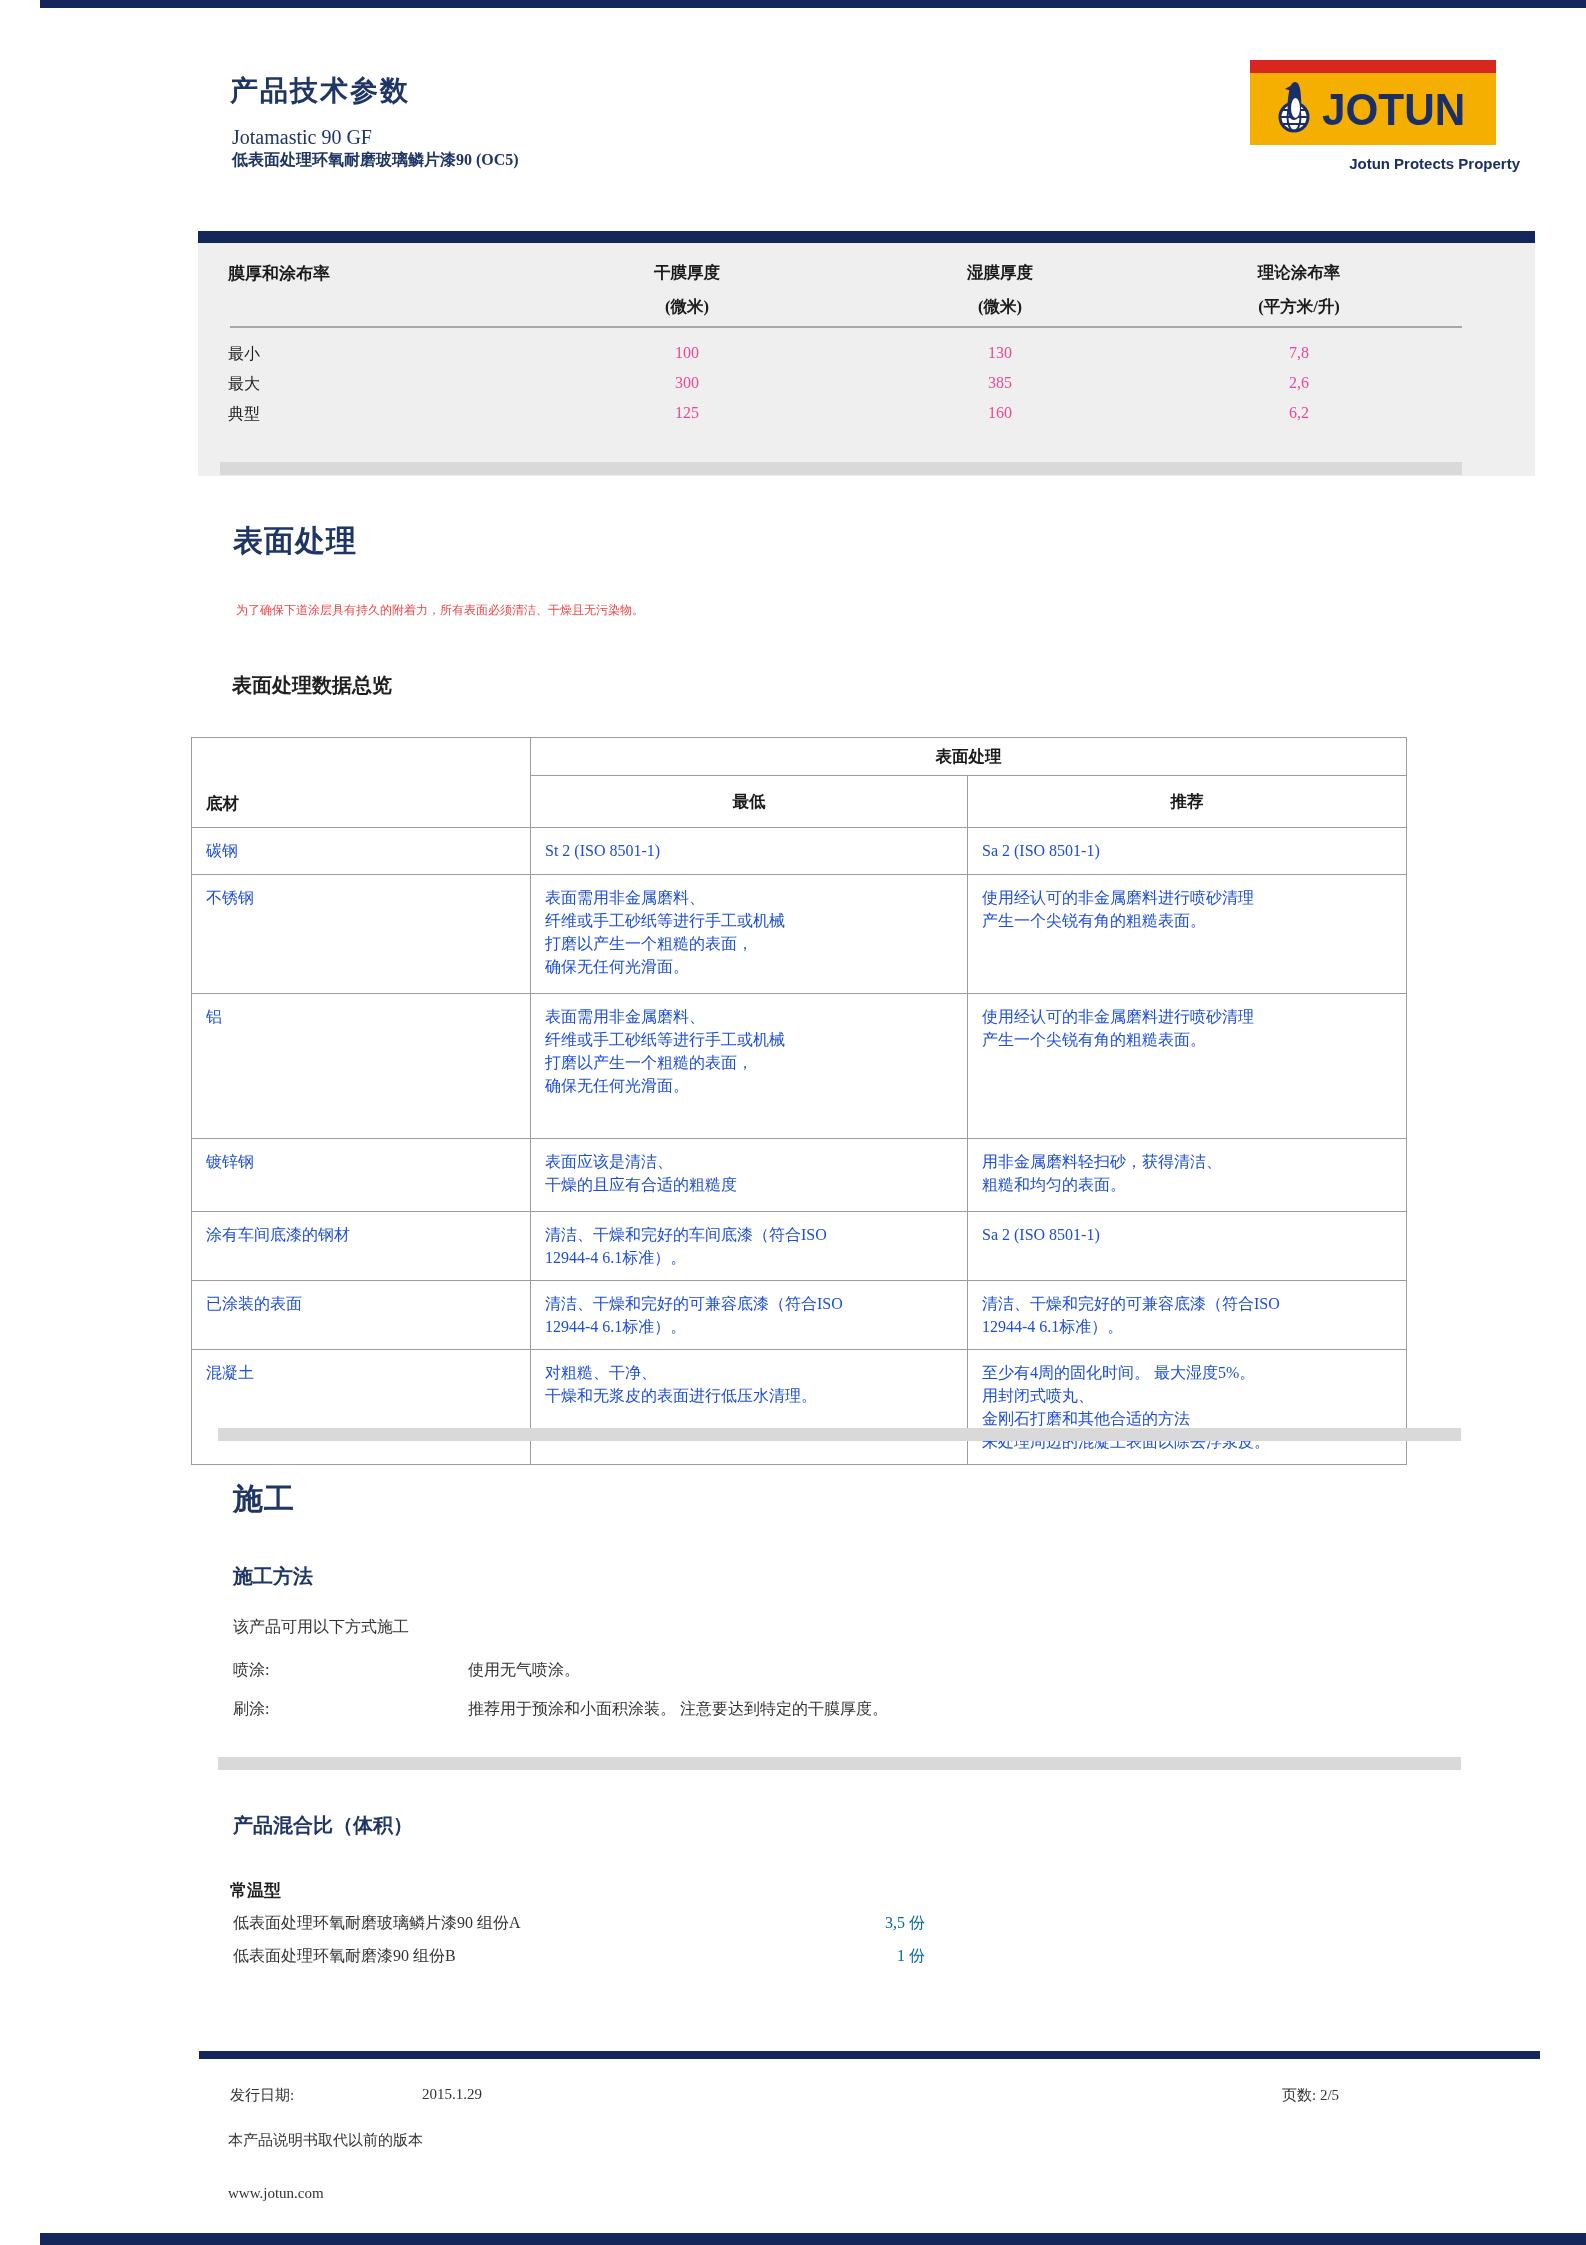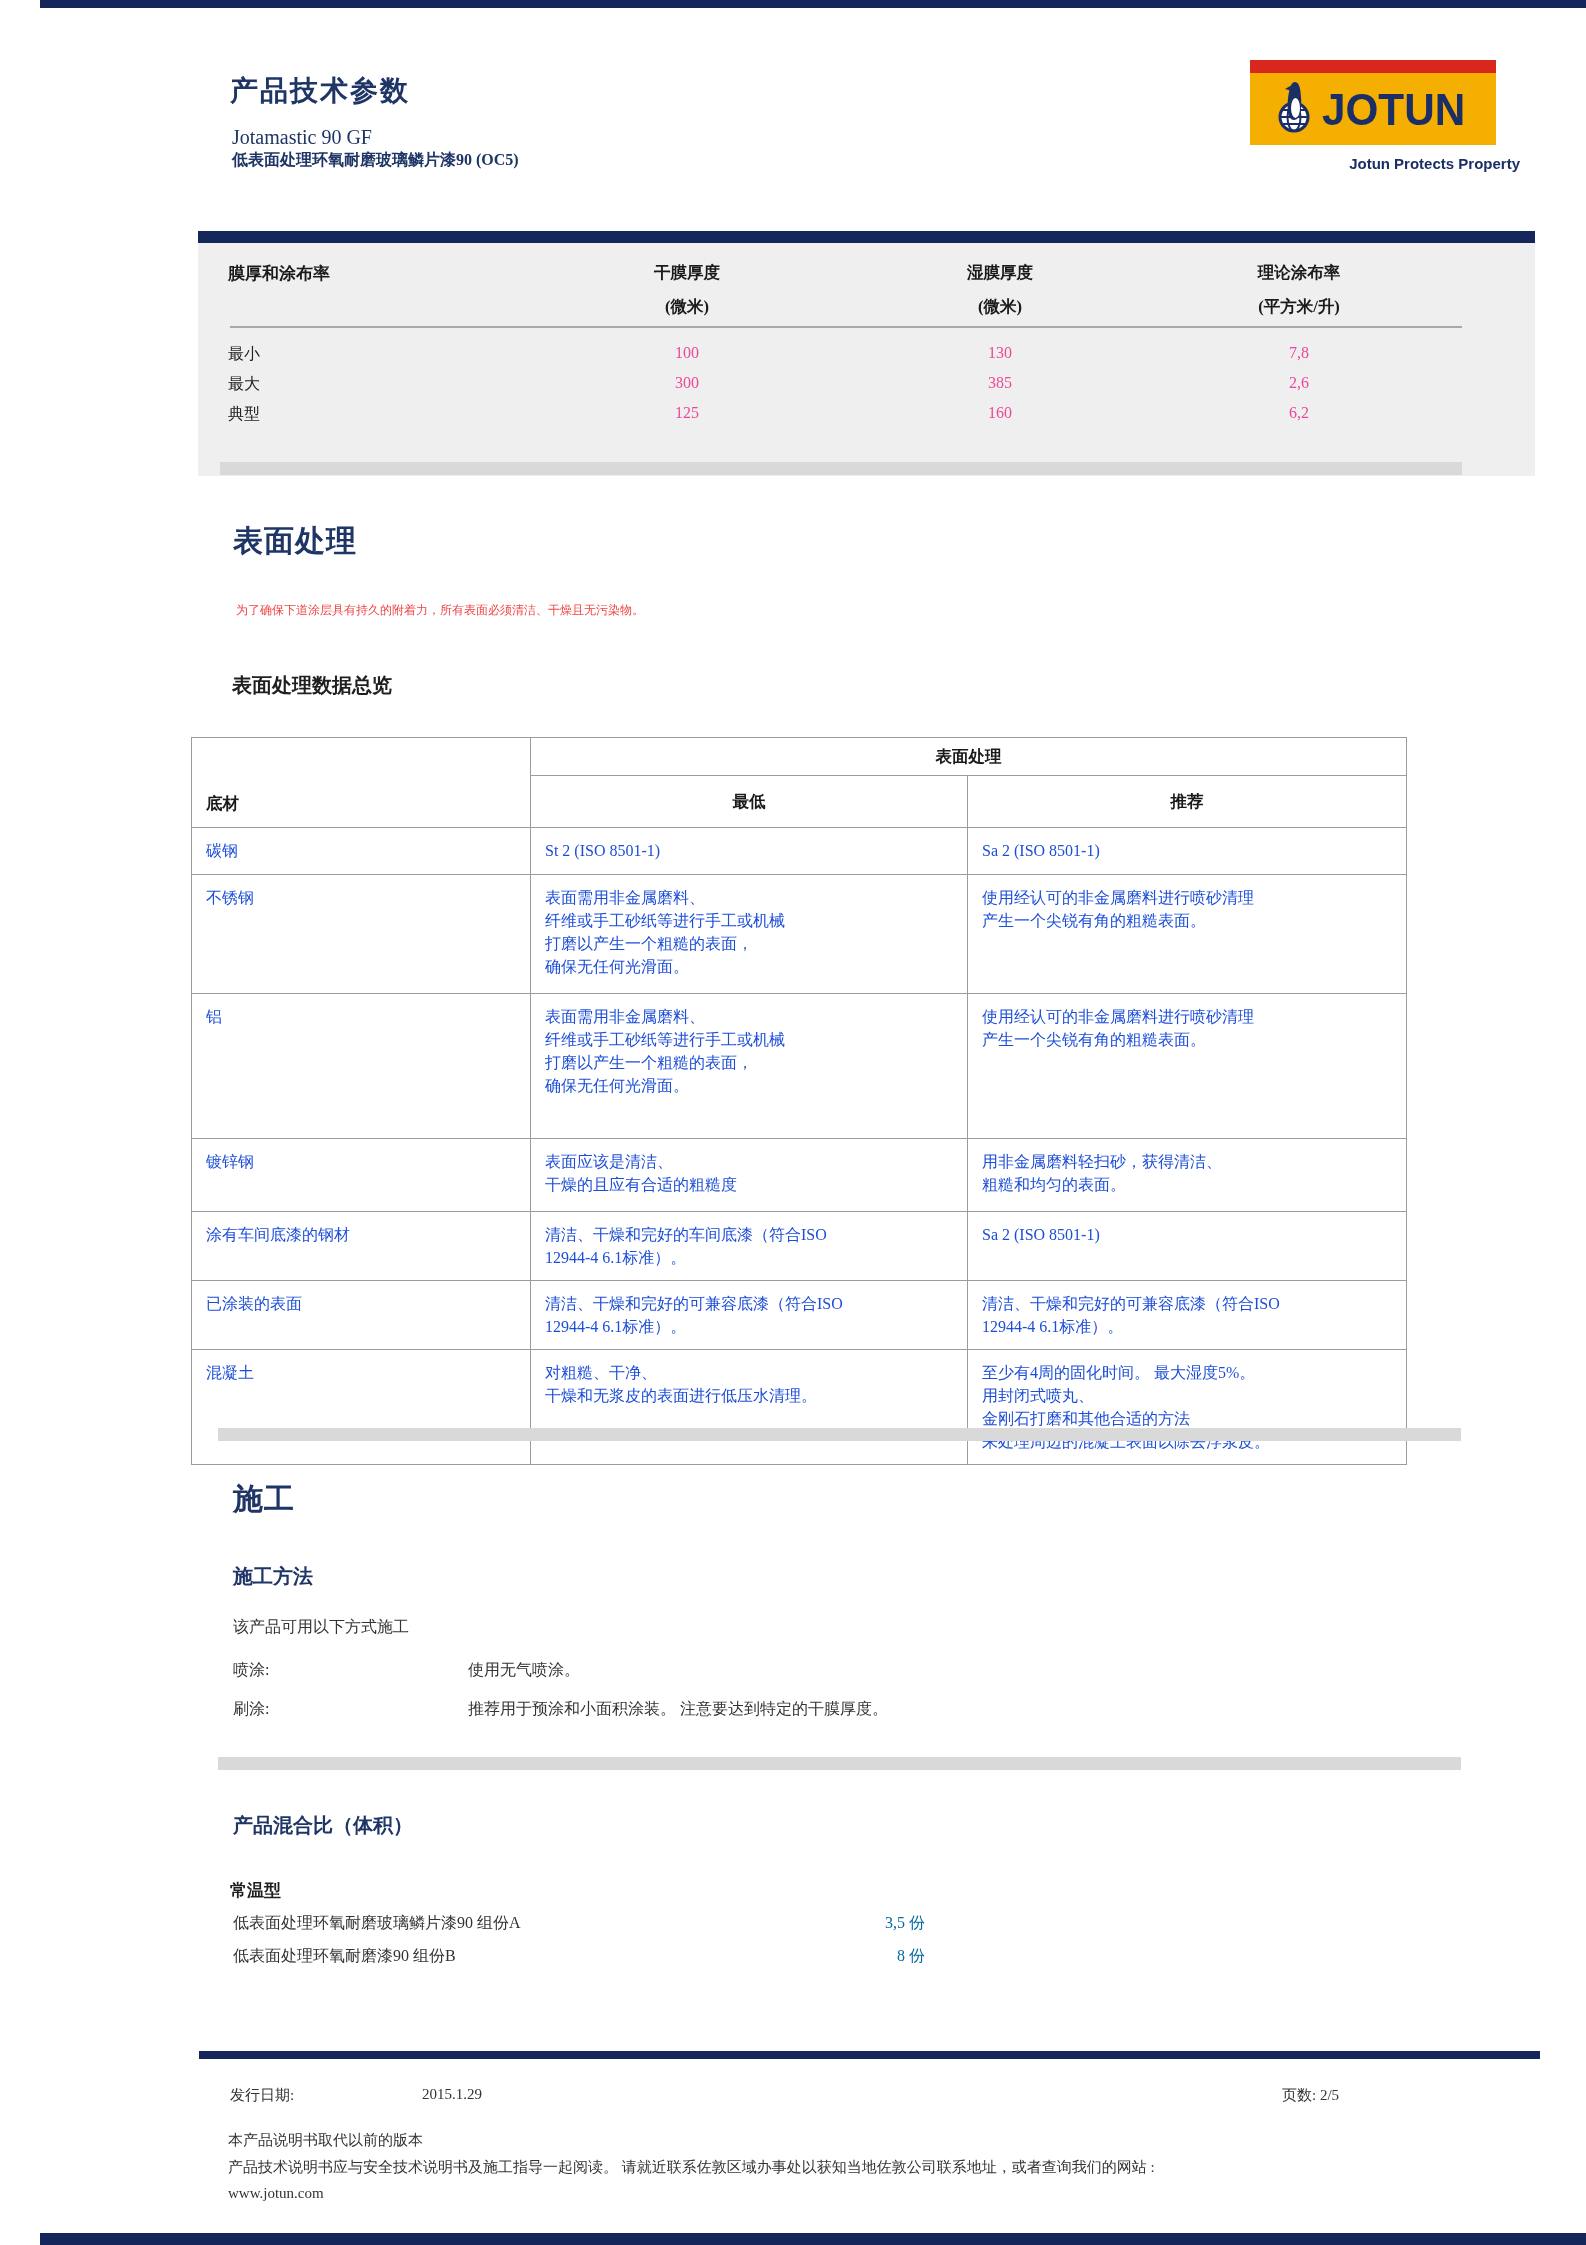--- a/index.html
+++ b/index.html
@@ -239,25 +239,24 @@
   <div class="abs m-label mY2">刷涂:</div>
   <div class="abs m-desc mY2">推荐用于预涂和小面积涂装。 注意要达到特定的干膜厚度。</div>
 
   <div class="abs bar3"></div>
 
   <div class="abs mix-heading">产品混合比（体积）</div>
   <div class="abs mix-variant">常温型</div>
   <div class="abs mix-name mixY1">低表面处理环氧耐磨玻璃鳞片漆90 组份A</div>
   <div class="abs mix-ratio mixY1">3,5 份</div>
   <div class="abs mix-name mixY2">低表面处理环氧耐磨漆90 组份B</div>
-  <div class="abs mix-ratio mixY2">8 份</div>
+  <div class="abs mix-ratio mixY2">1 份</div>
 
   <div class="abs footer-rule"></div>
   <div class="abs f-text f-issue-label">发行日期:</div>
   <div class="abs f-text f-issue-date">2015.1.29</div>
   <div class="abs f-text f-page">页数: 2/5</div>
   <div class="abs f-text f-note1">本产品说明书取代以前的版本</div>
-  <div class="abs f-text f-note2">产品技术说明书应与安全技术说明书及施工指导一起阅读。 请就近联系佐敦区域办事处以获知当地佐敦公司联系地址，或者查询我们的网站 :</div>
   <div class="abs f-text f-site">www.jotun.com</div>
 
   <div class="abs bottom-border"></div>
 
 </div>
 
 </body></html>

